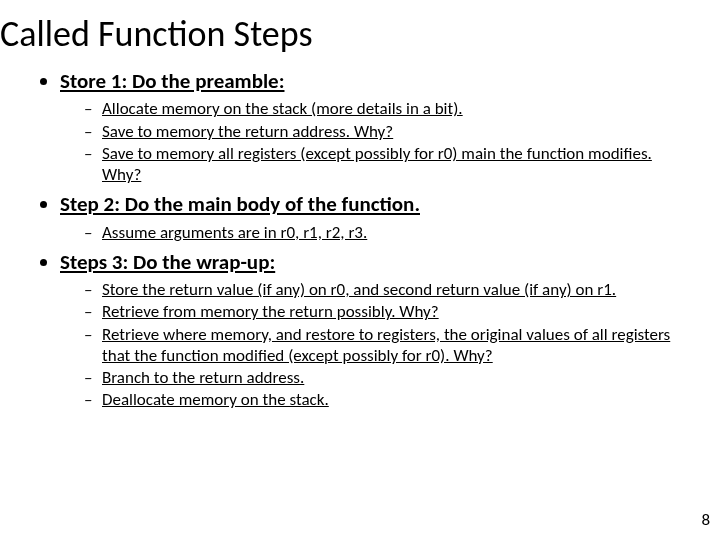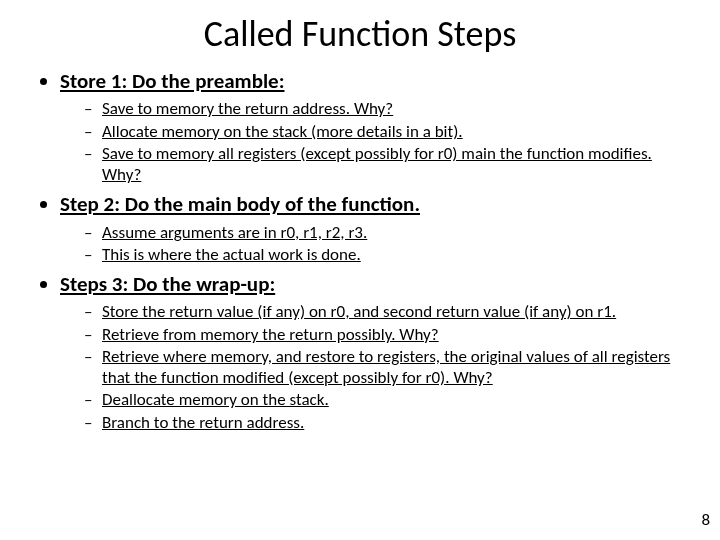--- a/index.html
+++ b/index.html
@@ -15,21 +15,21 @@
   }
   .slide {
     width: 720px;
     height: 540px;
     position: relative;
     box-sizing: border-box;
   }
   h1.title {
     margin: 0;
     padding: 12px 0 8px 0;
-    text-align: center;
+    text-align: left;
     font-size: 36px;
     font-weight: 400;
     letter-spacing: 0px;
   }
   .content {
     padding: 0 28px 0 28px;
   }
   ul.outer {
     list-style: disc;
     margin: 0;
@@ -76,42 +76,41 @@
 
 <div class="slide">
   <h1 class="title">Called Function Steps</h1>
 
   <div class="content">
     <ul class="outer">
 
       <li>
         <span>Store 1: Do the preamble:</span>
         <ul class="inner">
+          <li>Allocate memory on the stack (more details in a bit).</li>
           <li>Save to memory the return address. Why?</li>
-          <li>Allocate memory on the stack (more details in a bit).</li>
           <li>Save to memory all registers (except possibly for r0) main the function modifies. Why?</li>
         </ul>
       </li>
 
       <li>
         <span>Step 2: Do the main body of the function.</span>
         <ul class="inner">
           <li>Assume arguments are in r0, r1, r2, r3.</li>
-          <li>This is where the actual work is done.</li>
         </ul>
       </li>
 
       <li>
         <span>Steps 3: Do the wrap-up:</span>
         <ul class="inner">
           <li>Store the return value (if any) on r0, and second return value (if any) on r1.</li>
           <li>Retrieve from memory the return possibly. Why?</li>
           <li>Retrieve where memory, and restore to registers, the original values of all registers that the function modified (except possibly for r0). Why?</li>
+          <li>Branch to the return address.</li>
           <li>Deallocate memory on the stack.</li>
-          <li>Branch to the return address.</li>
         </ul>
       </li>
 
     </ul>
   </div>
 
   <div class="pagenum">8</div>
 </div>
 
 </body></html>

